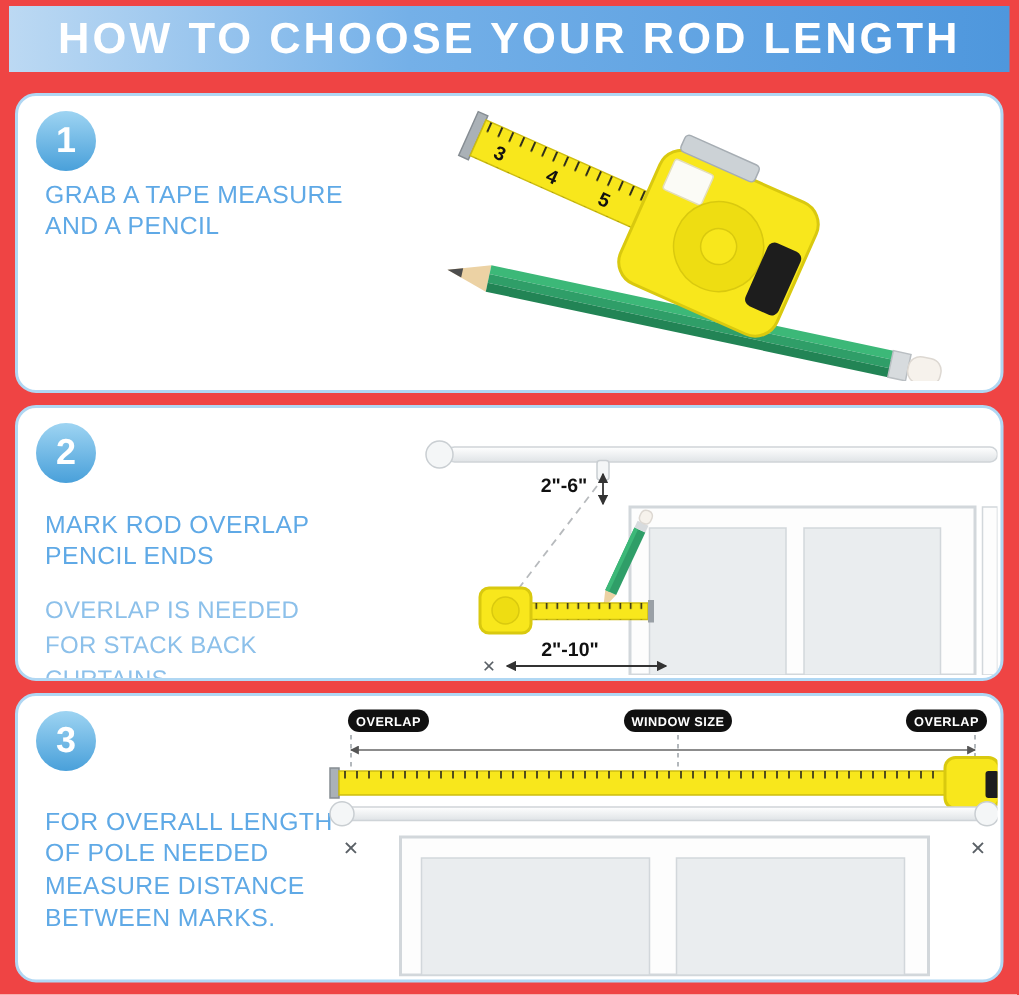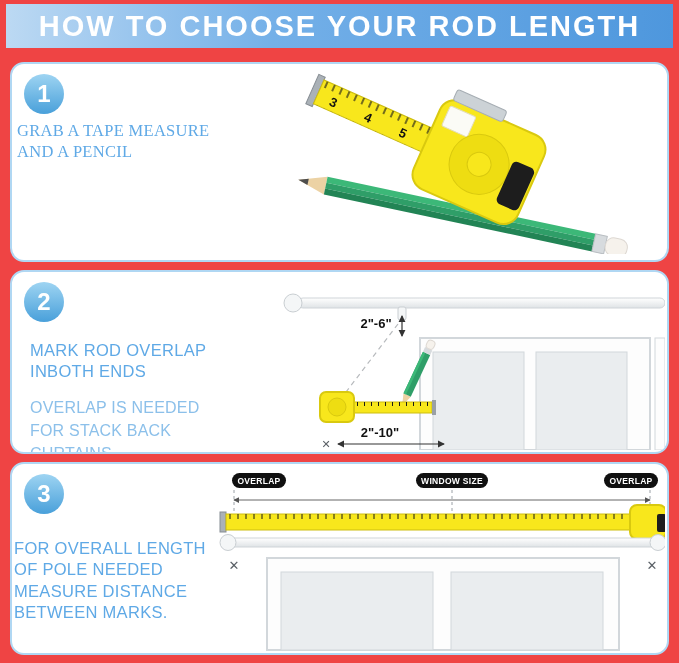--- a/index.html
+++ b/index.html
@@ -16,25 +16,25 @@
            border-radius:14px; background:#fff; overflow:hidden; }
   .panel-1 { top:62px;  height:200px; }
   .panel-2 { top:270px; height:184px; }
   .panel-3 { top:462px; height:193px; }
 
   .badge { position:absolute; left:12px; top:10px; width:40px; height:40px; border-radius:50%;
            background:linear-gradient(180deg,#9ed4f2,#49a0da); color:#fff; font-size:24px;
            font-weight:bold; display:flex; align-items:center; justify-content:center; }
 
   .title { position:absolute; color:#5fa9e6; font-size:16.5px; line-height:1.3; letter-spacing:0.3px; }
-  .p1-title { left:5px; top:56px;  width:205px;font-family:Liberation Serif, serif; }
+  .p1-title { left:18px; top:56px;  width:205px; }
   .p2-title { left:18px; top:68px;  width:185px; }
   .p2-note  { position:absolute; left:18px; top:124px; width:175px; color:#8cc0ea;
               font-size:16px; line-height:1.45; letter-spacing:0.2px; }
-  .p3-title { left:2px; top:74px; width:208px; }
+  .p3-title { left:18px; top:74px; width:208px; }
 
   .illus { position:absolute; }
   #illus1 { left:256px; top:6px;  width:390px; height:184px; }
   #illus2 { left:268px; top:4px;  width:385px; height:174px; }
   #illus3 { left:206px; top:6px;  width:447px; height:181px; }
   svg { display:block; font-family:"Liberation Sans",sans-serif; }
 </style>
 </head>
 <body>
 
@@ -83,21 +83,21 @@
         <circle cx="176" cy="14" r="12" fill="#f8e71c" stroke="#d9c90f"></circle>
         <rect x="206" y="-4" width="24" height="46" rx="5" fill="#1d1d1d"></rect>
       </g>
     </svg>
   </section>
 
   <section class="panel panel-2">
     <div class="badge">
       <span>2</span>
     </div>
-    <p class="title p2-title">MARK ROD OVERLAP INBOTH ENDS</p>
+    <p class="title p2-title">MARK ROD OVERLAP PENCIL ENDS</p>
     <p class="p2-note">OVERLAP IS NEEDED FOR STACK BACK CURTAINS</p>
 
     <svg id="illus2" class="illus" viewBox="0 0 385 174">
       <defs>
         <linearGradient id="rg2" x1="0" y1="0" x2="0" y2="1">
           <stop offset="0" stop-color="#ffffff"></stop>
             <stop offset="1" stop-color="#dfe3e6"></stop>
         </linearGradient>
         <marker id="ah2" viewBox="0 0 8 8" refX="7" refY="4" markerWidth="6" markerHeight="6" orient="auto-start-reverse">
           <path d="M0 0 L8 4 L0 8 Z" fill="#333"></path>

